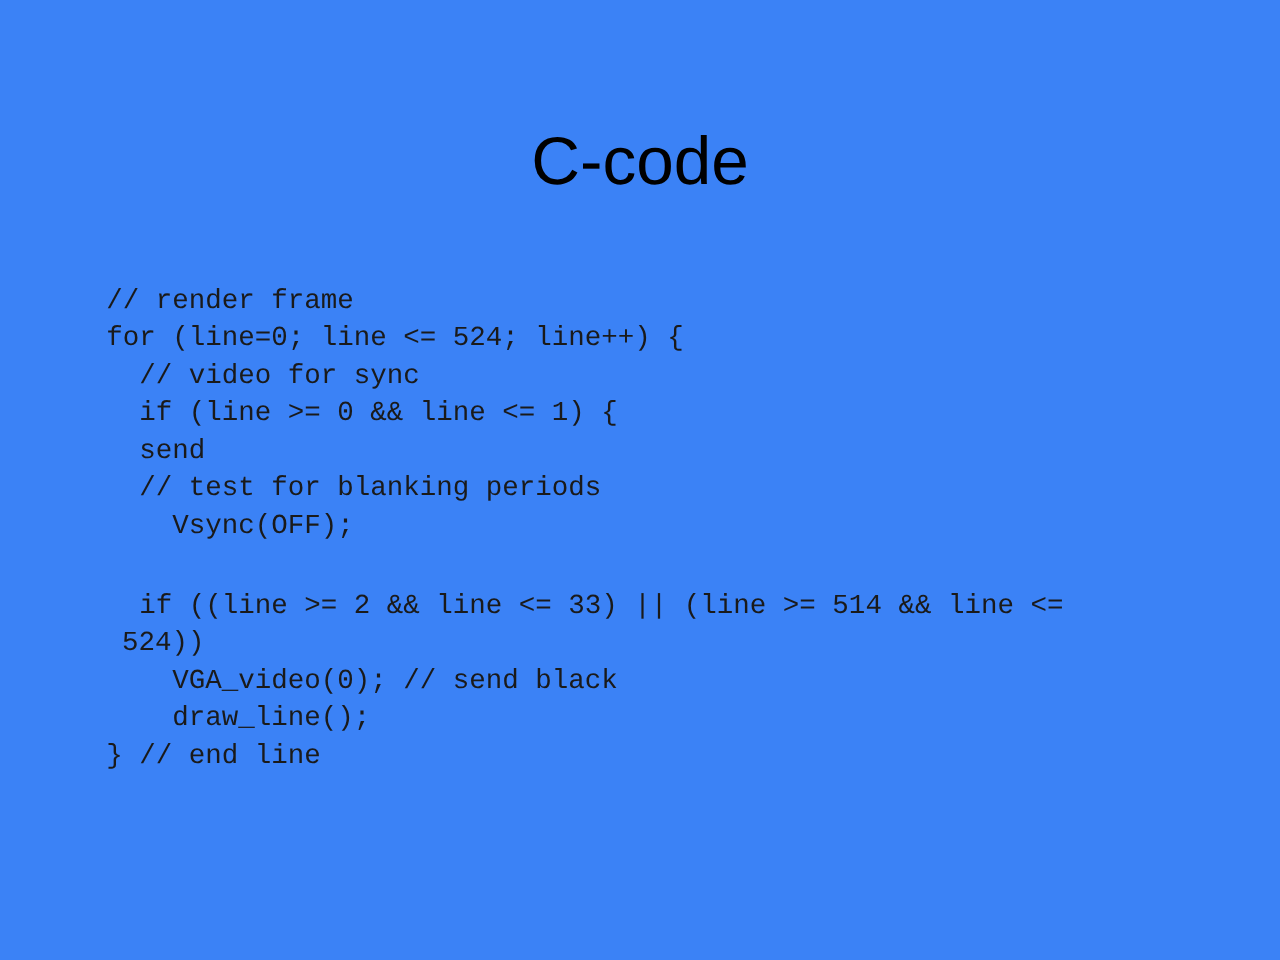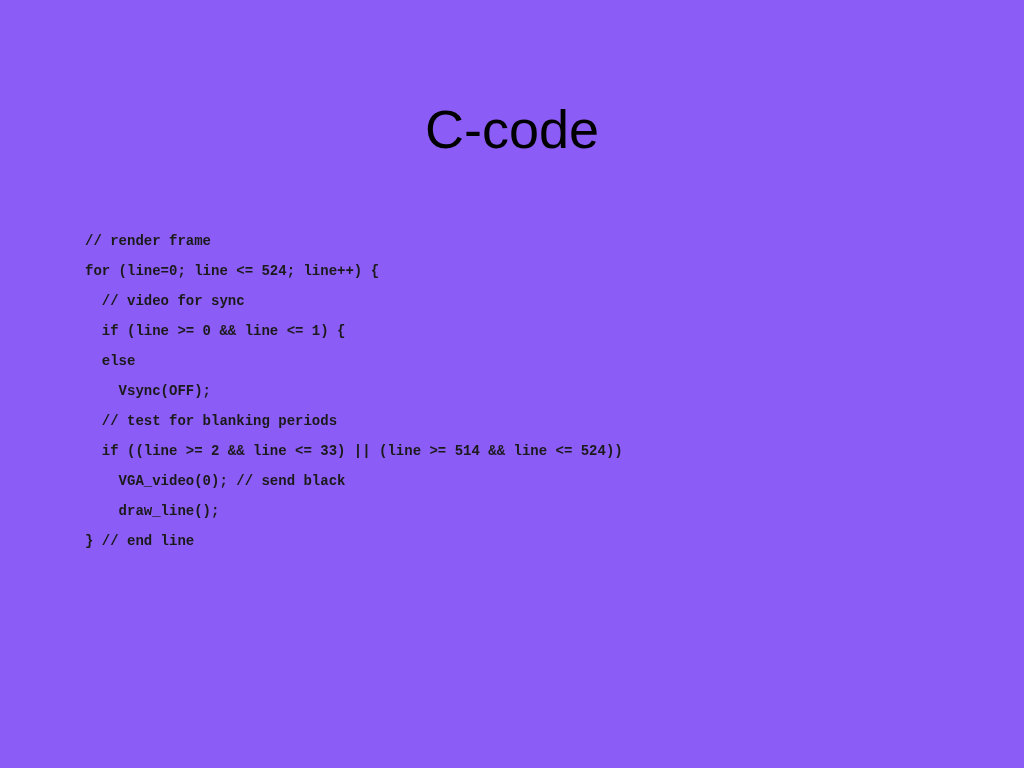--- a/index.html
+++ b/index.html
@@ -13,21 +13,21 @@
     height: 768px;
     overflow: hidden;
     font-family: "Liberation Sans", sans-serif;
     color: #000000;
   }
 
   .slide {
     position: relative;
     width: 1024px;
     height: 768px;
-    background: #8b5cf6;
+    background: #3b82f6;
   }
 
   
   .slide-title {
     position: absolute;
     left: 0;
     top: 96px;
     width: 1024px;
     text-align: center;
     font-family: "Liberation Sans", sans-serif;
@@ -47,49 +47,49 @@
     width: 880px;
     font-family: "Liberation Mono", monospace;
     font-size: 21px;
     line-height: 30px;
     color: #1a1a1a;
   }
 
   .code-line {
     white-space: pre;
     font-family: "Liberation Mono", monospace;
-    font-size: 14px;
+    font-size: 22px;
     line-height: 30px;
     color: #1a1a1a;
     min-height: 30px;
-    font-weight: bold;
   }
 
   
   .code-line.wrapped {
     white-space: pre-wrap;
     padding-left: 12.6px;
     text-indent: -12.6px;
     max-width: 800px;
+    margin-top: 34px;
   }
 </style>
 </head>
 <body>
 
 <div class="slide">
 
   <div class="slide-title">C-code</div>
 
   <div class="code-block">
       <div class="code-line">// render frame</div>
       <div class="code-line">for (line=0; line &lt;= 524; line++) {</div>
       <div class="code-line">  // video for sync</div>
       <div class="code-line">  if (line &gt;= 0 &amp;&amp; line &lt;= 1) {</div>
-      <div class="code-line">  else</div>
+      <div class="code-line">  send</div>
+      <div class="code-line">  // test for blanking periods</div>
       <div class="code-line">    Vsync(OFF);</div>
-      <div class="code-line">  // test for blanking periods</div>
       <div class="code-line wrapped">  if ((line &gt;= 2 &amp;&amp; line &lt;= 33) || (line &gt;= 514 &amp;&amp; line &lt;= 524))</div>
       <div class="code-line">    VGA_video(0); // send black</div>
       <div class="code-line">    draw_line();</div>
       <div class="code-line">} // end line</div>
     </div>
 
 </div>
 
 </body></html>

